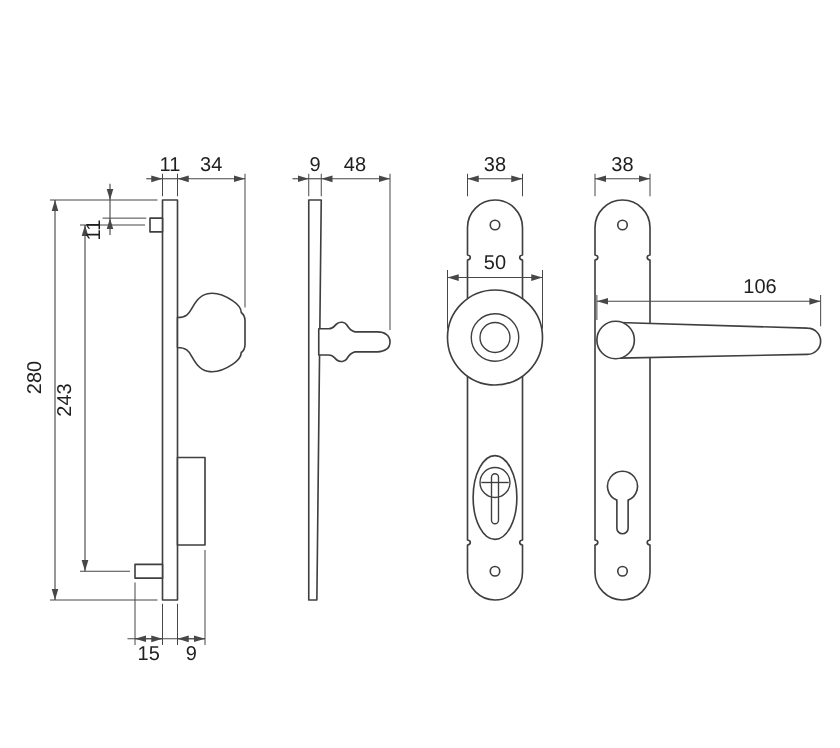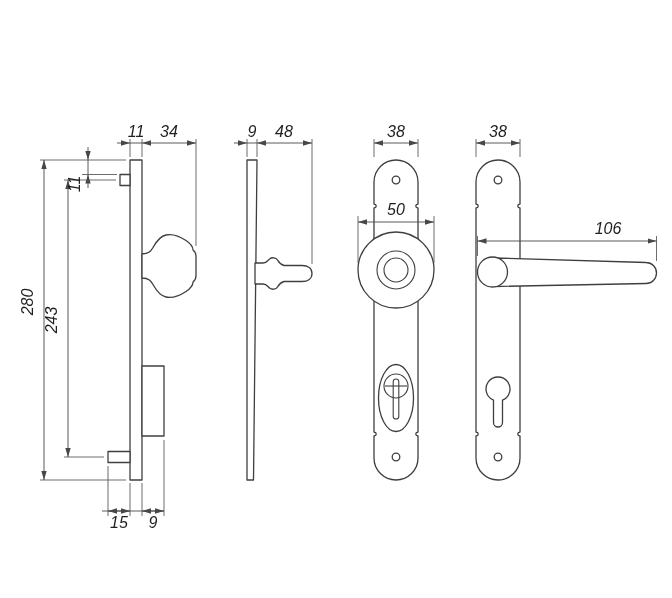--- a/index.html
+++ b/index.html
@@ -1,17 +1,17 @@
 <!DOCTYPE html>
 <html><head>
 <meta charset="utf-8">
 <style>
   html,body{margin:0;padding:0;background:#ffffff;}
   .frame{position:relative;width:672px;height:598px;background:#ffffff;overflow:hidden;
-         font-family:"Liberation Sans", sans-serif;font-style:italic;}
+         font-family:"Liberation Sans", sans-serif;}
   svg{display:block;}
   .outline{fill:#ffffff;stroke:#3f3f3f;stroke-width:1.3;stroke-linejoin:round;}
   .thin{fill:none;stroke:#3f3f3f;stroke-width:1.1;}
   .dim{fill:none;stroke:#474747;stroke-width:0.9;}
   .ext{fill:none;stroke:#474747;stroke-width:0.8;}
   .dimtxt{font-family:"Liberation Sans",sans-serif;font-size:16px;fill:#1f1f1f;text-anchor:middle;}
 </style>
 </head>
 <body>
 

